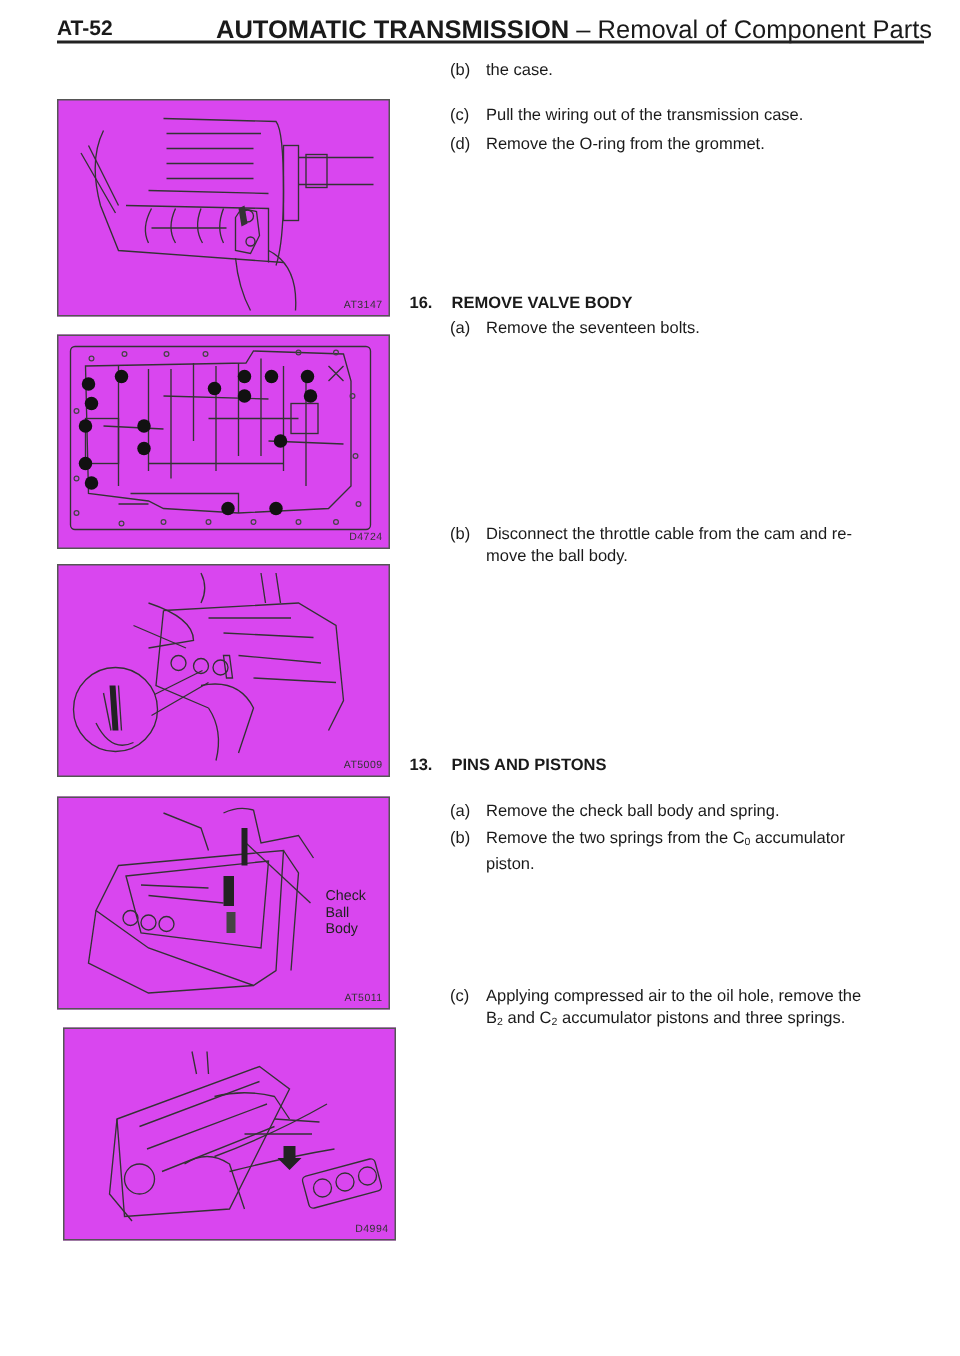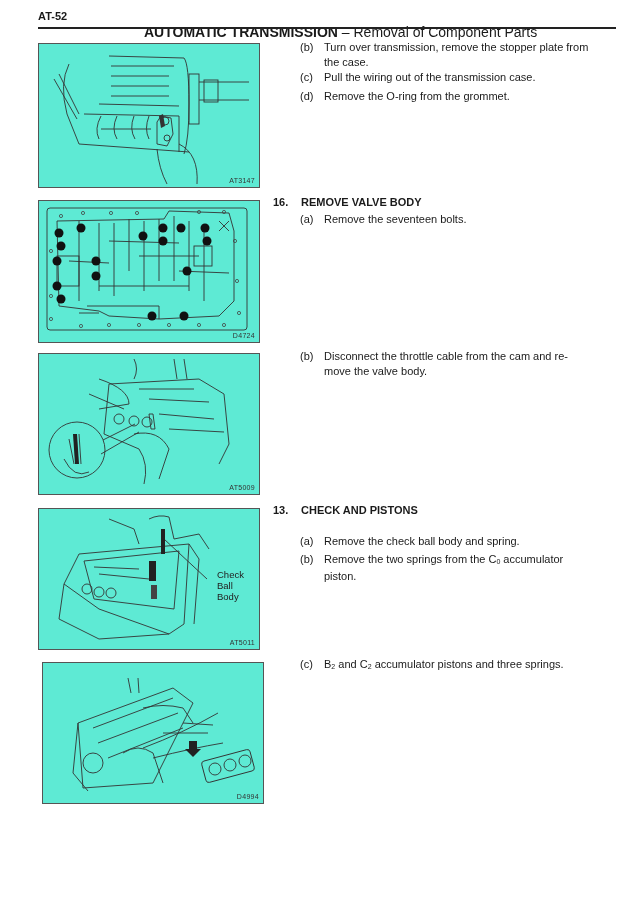--- a/index.html
+++ b/index.html
@@ -1,23 +1,23 @@
 <!DOCTYPE html>
 <html><head>
 <meta charset="utf-8">
 <style>
   html, body { margin: 0; padding: 0; background: #ffffff; }
   body { width: 640px; height: 904px; position: relative; overflow: hidden;
          font-family: "Liberation Sans", sans-serif; color: #1a1a1a; }
   .header { position: absolute; left: 38px; top: 10px; width: 578px; height: 14px; }
-  .page-num { position: absolute; left: 0; top: 0; font-weight: bold; font-size: 11px; }
-  .title { position: absolute; left: 106px; top: 0; font-size: 14px; white-space: nowrap; margin-top: 14px; }
+  .page-num { position: absolute; left: 0; top: 0; font-weight: bold; font-size: 14px; }
+  .title { position: absolute; left: 106px; top: 0; font-size: 17px; white-space: nowrap; }
   .title b { font-weight: bold; }
   .rule { position: absolute; left: 38px; top: 27px; width: 578px; height: 2px; background: #222; }
-  .fig { position: absolute; border: 1px solid #555; background: #5eead4; }
+  .fig { position: absolute; border: 1px solid #555; background: #d946ef; margin-top: 23px; }
   .fig svg { position: absolute; left: 0; top: 0; }
   .fig-code { position: absolute; right: 4px; bottom: 3px; font-size: 7px; letter-spacing: 0.3px; color: #333; }
   .callout { position: absolute; font-size: 9.5px; line-height: 11px; color: #222; }
   .txt { position: absolute; font-size: 11px; line-height: 15px; color: #1a1a1a; }
   .step { position: absolute; left: 300px; width: 300px; }
   .step .lab { position: absolute; left: 0; top: 0; }
   .step .body { position: absolute; left: 24px; top: 0; width: 276px; }
   .heading { position: absolute; font-weight: bold; font-size: 11px; line-height: 14px; }
   .heading .num { position: absolute; left: 0; top: 0; }
   .heading .htext { position: absolute; left: 28px; top: 0; width: 300px; }
@@ -177,21 +177,20 @@
       <path d="M85 15 L88 30 M95 15 L96 30"></path>
     </g>
     <path d="M146 90 L154 90 L154 82 L158 82 L150 74 L142 82 L146 82 Z" fill="#222" transform="rotate(180 150 84)"></path>
   </svg>
   <span class="fig-code">D4994</span>
 </div>
 
 <div class="txt step" style="top:40px;">
   <span class="lab">(b)</span>
   <div class="body">
-      <div>Turn over transmission, remove the stopper plate from</div>
       <div>the case.</div>
     </div>
 </div>
 <div class="txt step" style="top:70px;">
   <span class="lab">(c)</span>
   <div class="body">Pull the wiring out of the transmission case.</div>
 </div>
 <div class="txt step" style="top:89px;">
   <span class="lab">(d)</span>
   <div class="body">Remove the O-ring from the grommet.</div>
@@ -202,39 +201,40 @@
   <span class="htext">REMOVE VALVE BODY</span>
 </div>
 <div class="txt step" style="top:212px;">
   <span class="lab">(a)</span>
   <div class="body">Remove the seventeen bolts.</div>
 </div>
 <div class="txt step" style="top:349px;">
   <span class="lab">(b)</span>
   <div class="body">
       <div>Disconnect the throttle cable from the cam and re-</div>
-      <div>move the valve body.</div>
+      <div>move the ball body.</div>
     </div>
 </div>
 
 <div class="heading" style="left:273px;top:503px;width:330px;">
   <span class="num">13.</span>
   <span class="htext">
-      <div>CHECK AND PISTONS</div>
+      <div>PINS AND PISTONS</div>
     </span>
 </div>
 <div class="txt step" style="top:534px;">
   <span class="lab">(a)</span>
   <div class="body">Remove the check ball body and spring.</div>
 </div>
 <div class="txt step" style="top:552px;">
   <span class="lab">(b)</span>
   <div class="body">
     <div><span>Remove the two springs from the C</span><sub>0</sub><span> accumulator</span></div>
     <div>piston.</div>
   </div>
 </div>
 <div class="txt step" style="top:657px;">
   <span class="lab">(c)</span>
   <div class="body">
+    <div>Applying compressed air to the oil hole, remove the</div>
     <div><span>B</span><sub>2</sub><span> and C</span><sub>2</sub><span> accumulator pistons and three springs.</span></div>
   </div>
 </div>
 
 </body></html>

